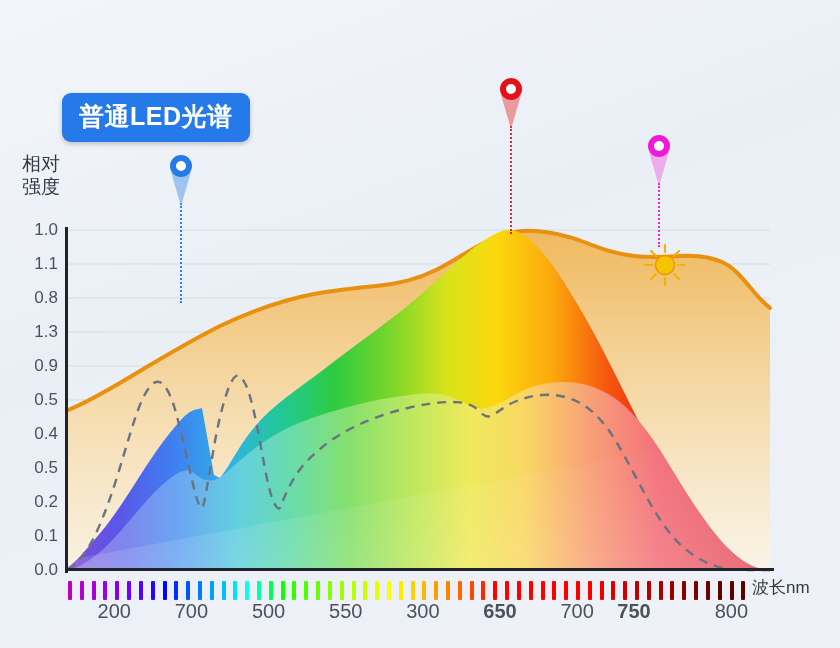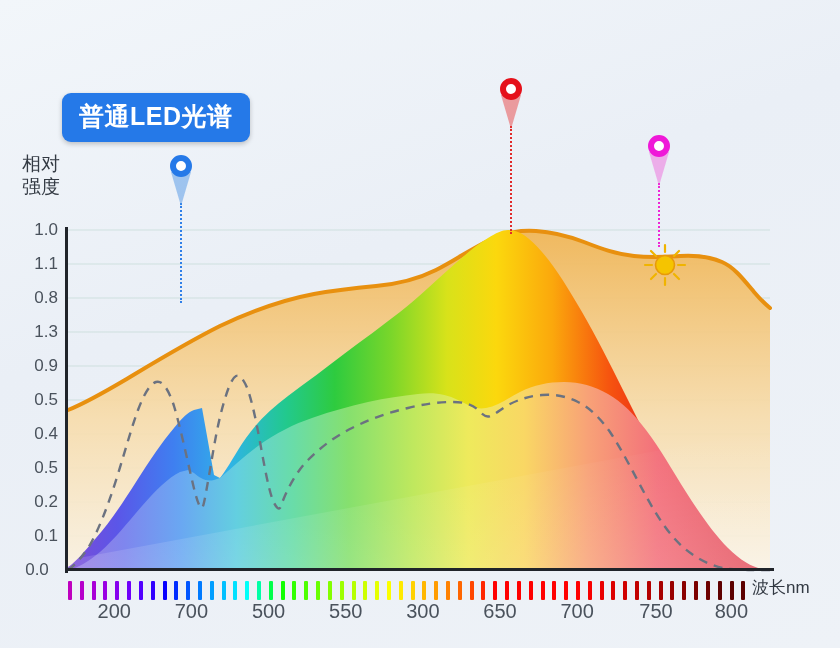--- a/index.html
+++ b/index.html
@@ -254,42 +254,42 @@
 
   <div id="y-axis-line"></div>
   <div id="x-axis-line"></div>
 
   <div id="y-axis-title">
     <div>相对</div>
     <div>强度</div>
   </div>
 
   <div id="y-labels">
-      <div class="ytick" style="top: 570px; text-align: center;">0.0</div>
+      <div class="ytick" style="top: 570px;">0.0</div>
       <div class="ytick" style="top: 536px;">0.1</div>
       <div class="ytick" style="top: 502px;">0.2</div>
       <div class="ytick" style="top: 468px;">0.5</div>
       <div class="ytick" style="top: 434px;">0.4</div>
       <div class="ytick" style="top: 400px;">0.5</div>
       <div class="ytick" style="top: 366px;">0.9</div>
       <div class="ytick" style="top: 332px;">1.3</div>
       <div class="ytick" style="top: 298px;">0.8</div>
       <div class="ytick" style="top: 264px;">1.1</div>
       <div class="ytick" style="top: 230px;">1.0</div>
     </div>
 
   <div id="x-labels">
       <div class="xtick" style="left: 114.286px;">200</div>
       <div class="xtick" style="left: 191.429px;">700</div>
       <div class="xtick" style="left: 268.571px;">500</div>
       <div class="xtick" style="left: 345.714px;">550</div>
       <div class="xtick" style="left: 422.857px;">300</div>
-      <div class="xtick" style="left: 500px;">650</div>
+      <div class="xtick" style="left: 500px; font-weight: bold;">650</div>
       <div class="xtick" style="left: 577.143px;">700</div>
-      <div class="xtick" style="left: 656px;">750</div>
+      <div class="xtick" style="left: 634px; font-weight: bold;">750</div>
       <div class="xtick" style="left: 731.429px;">800</div>
     </div>
 
   <div id="x-axis-title">波长nm</div>
 
   <div id="spectrum-bar">
       <i style="background: rgb(191, 0, 191);"></i>
       <i style="background: rgb(182, 0, 203);"></i>
       <i style="background: rgb(169, 0, 215);"></i>
       <i style="background: rgb(153, 0, 227);"></i>

